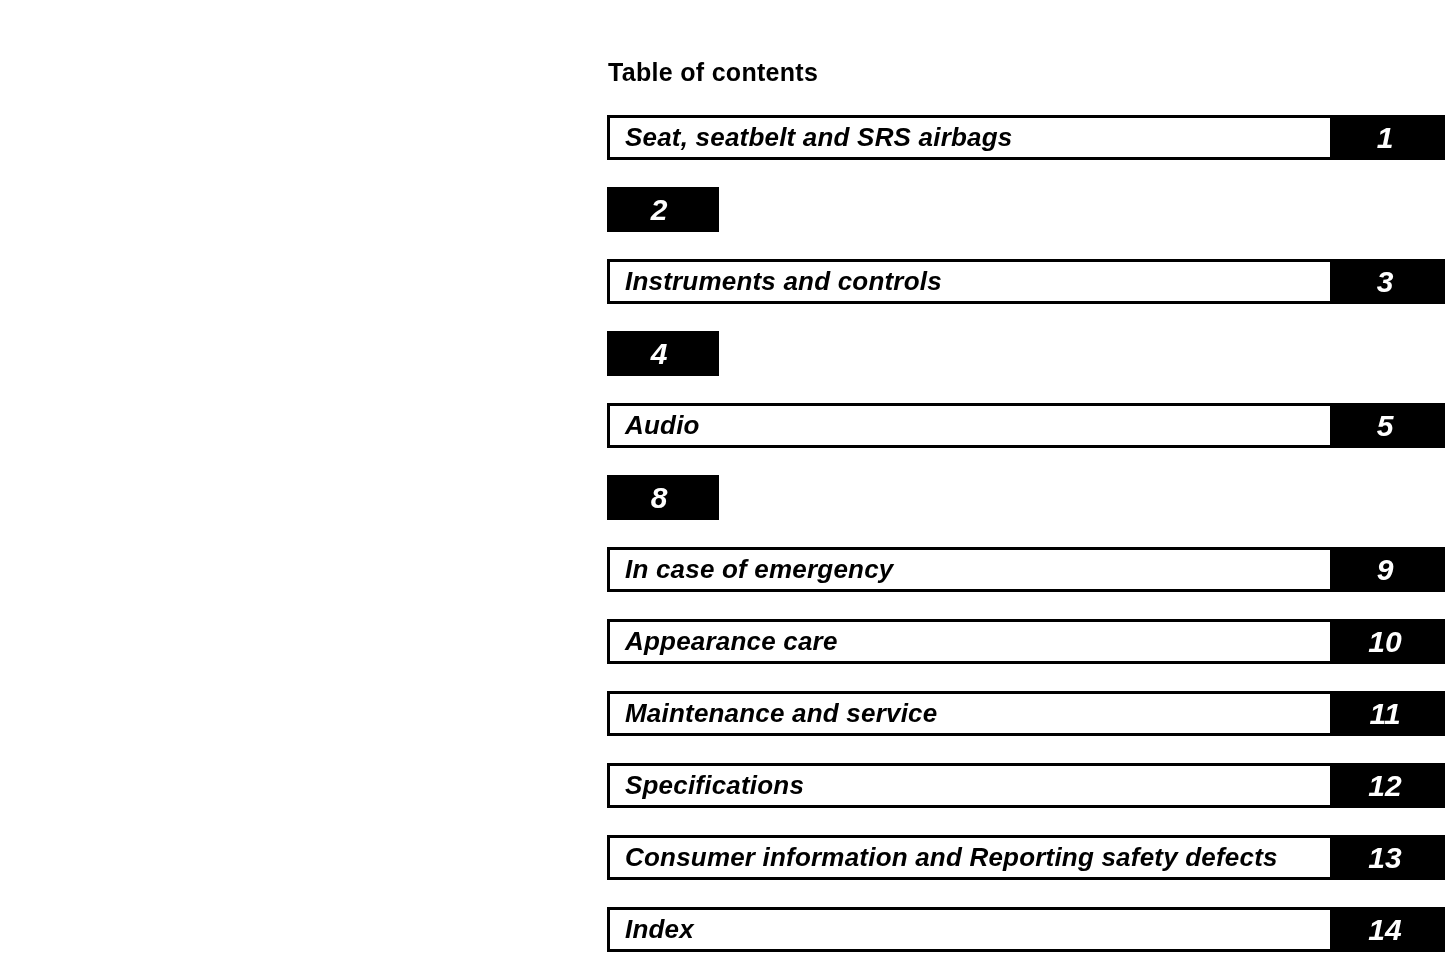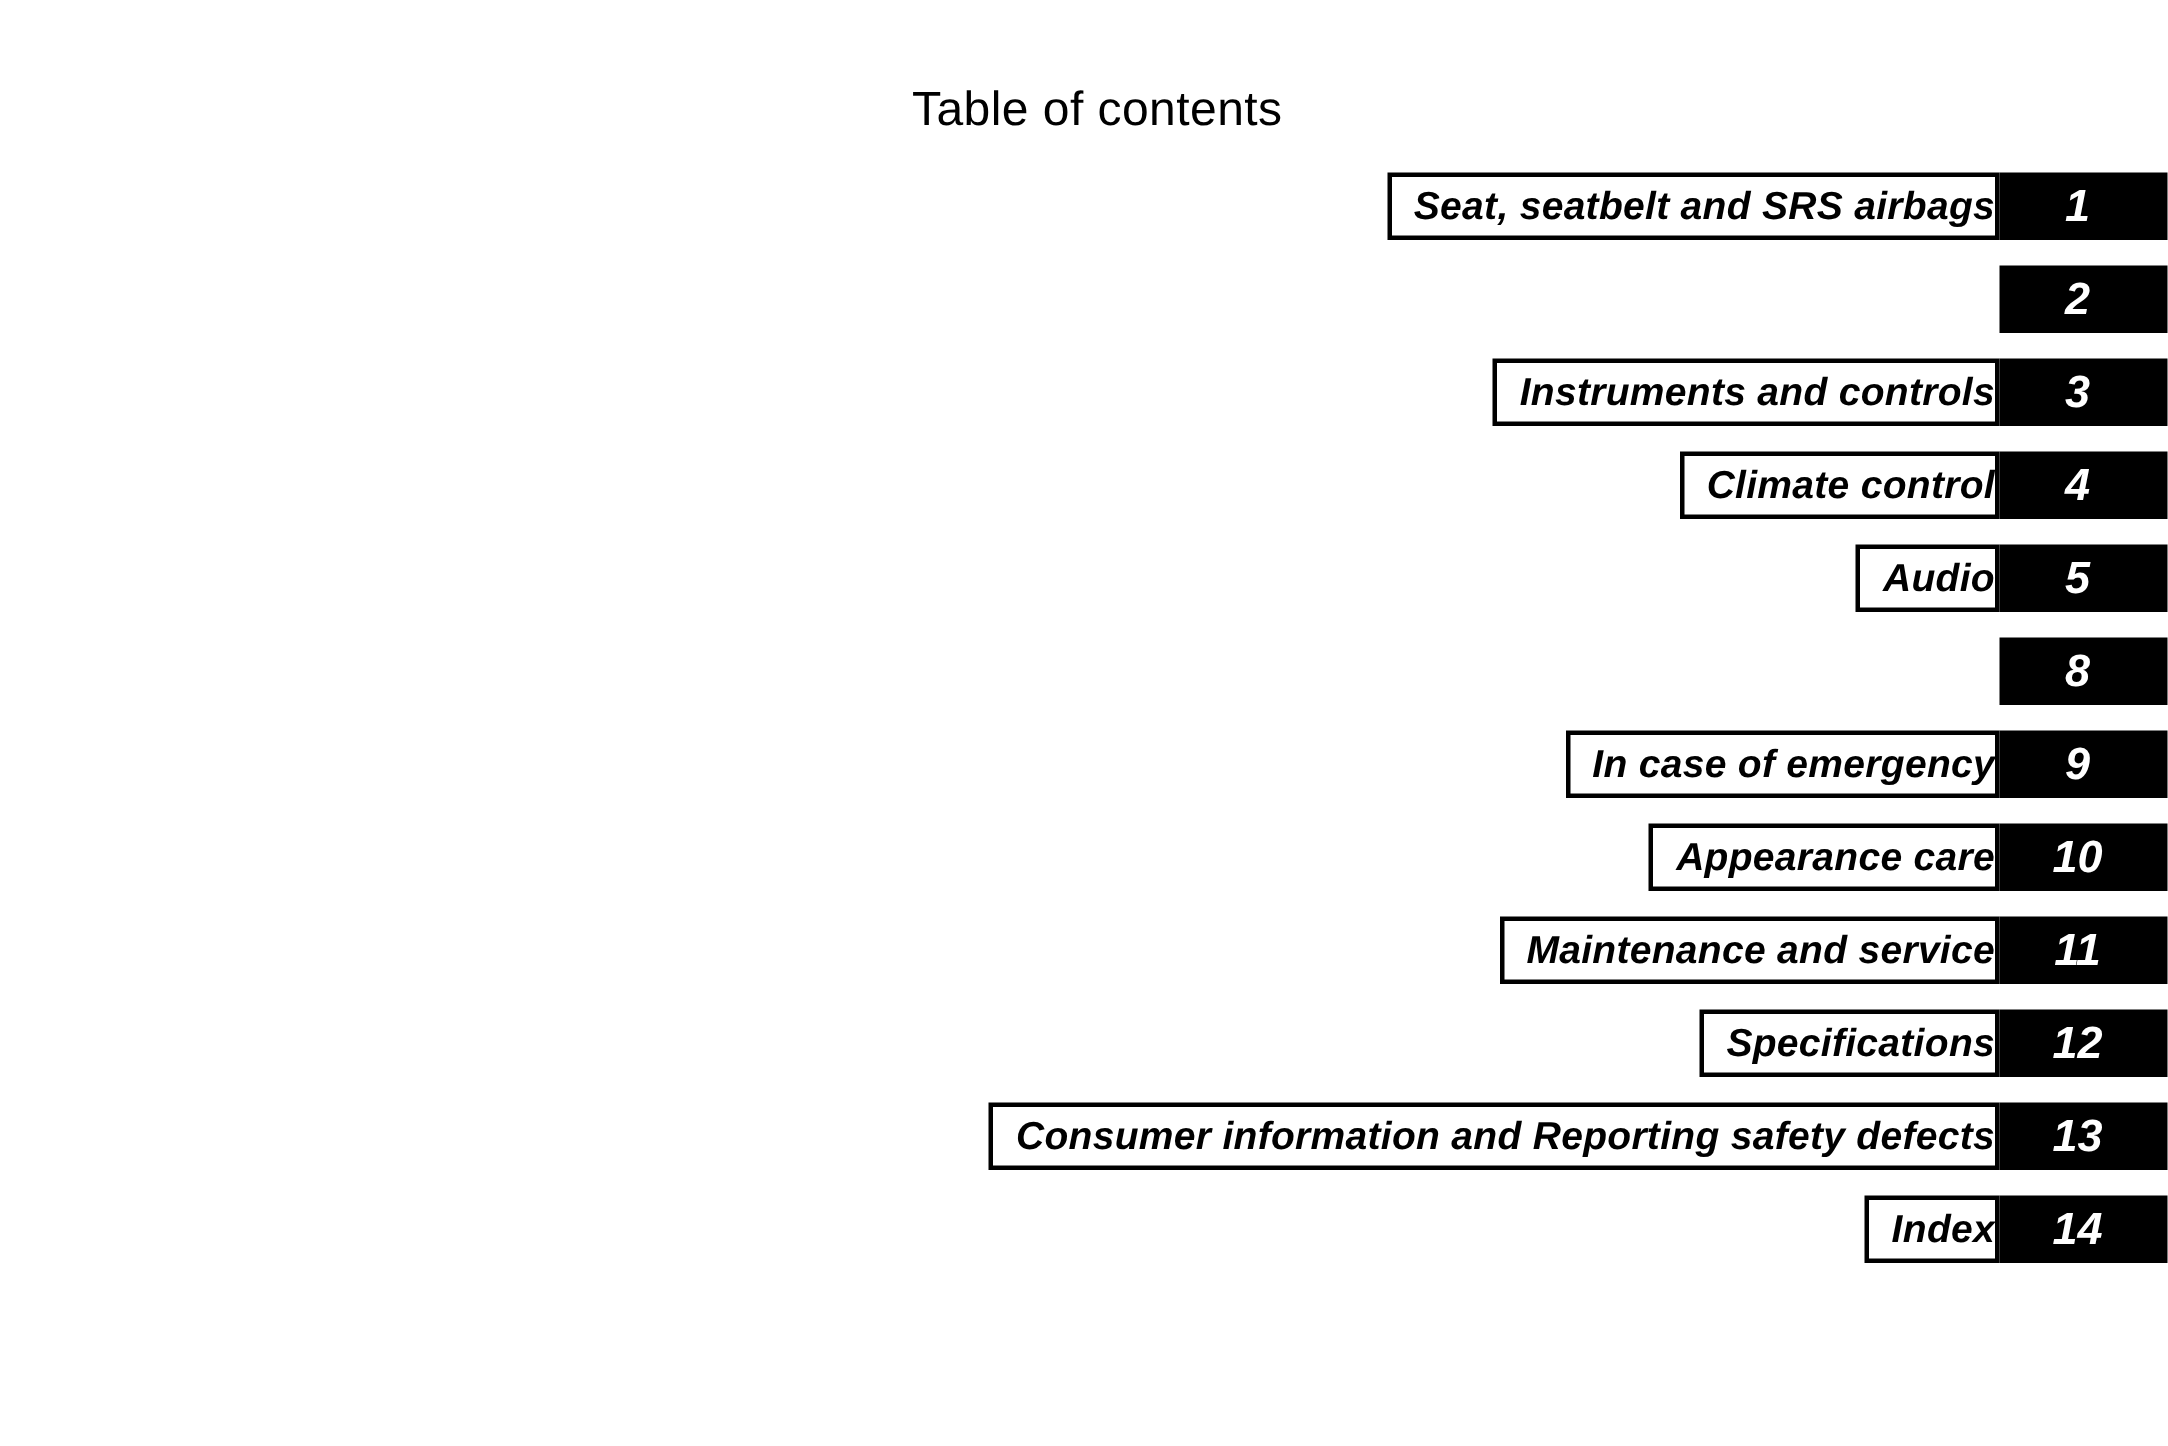--- a/index.html
+++ b/index.html
@@ -12,37 +12,36 @@
     background: #ffffff;
     position: relative;
     overflow: hidden;
     font-family: "Liberation Sans", sans-serif;
   }
   .page-title {
     position: absolute;
     left: 608px;
     top: 58px;
     margin: 0;
-    font-size: 32px;
+    font-size: 25px;
     line-height: 28px;
-    font-weight: normal;
+    font-weight: bold;
     font-style: normal;
     color: #000000;
     letter-spacing: 0.3px;
     white-space: nowrap;
   }
   .toc-list {
     position: absolute;
     left: 607px;
     top: 115px;
     right: 0;
     display: flex;
     flex-direction: column;
-    gap: 17px;
-    align-items: flex-end;
+    gap: 27px;
   }
   .toc-row {
     display: flex;
     height: 45px;
     flex: 0 0 45px;
   }
   .label-box {
     flex: 1 1 auto;
     background: #ffffff;
     border: 3px solid #000000;
@@ -103,23 +102,20 @@
   <div class="toc-row">
     <div class="label-box">
       <span class="label-text">Instruments and controls</span>
     </div>
     <div class="chapter-tab">
       <span class="chapter-num">3</span>
     </div>
   </div>
 
   <div class="toc-row">
-    <div class="label-box">
-      <span class="label-text">Climate control</span>
-    </div>
     <div class="chapter-tab">
       <span class="chapter-num">4</span>
     </div>
   </div>
 
   <div class="toc-row">
     <div class="label-box">
       <span class="label-text">Audio</span>
     </div>
     <div class="chapter-tab">

